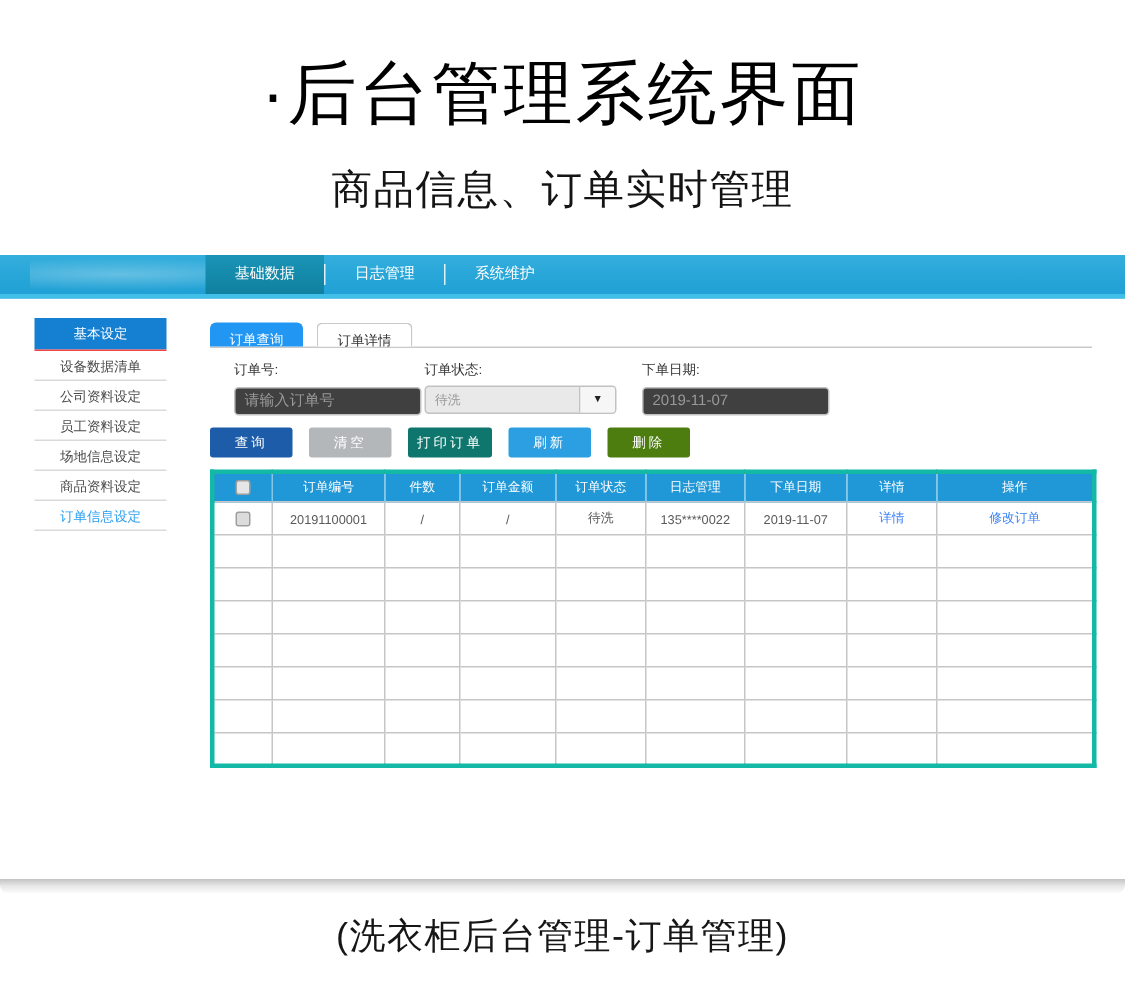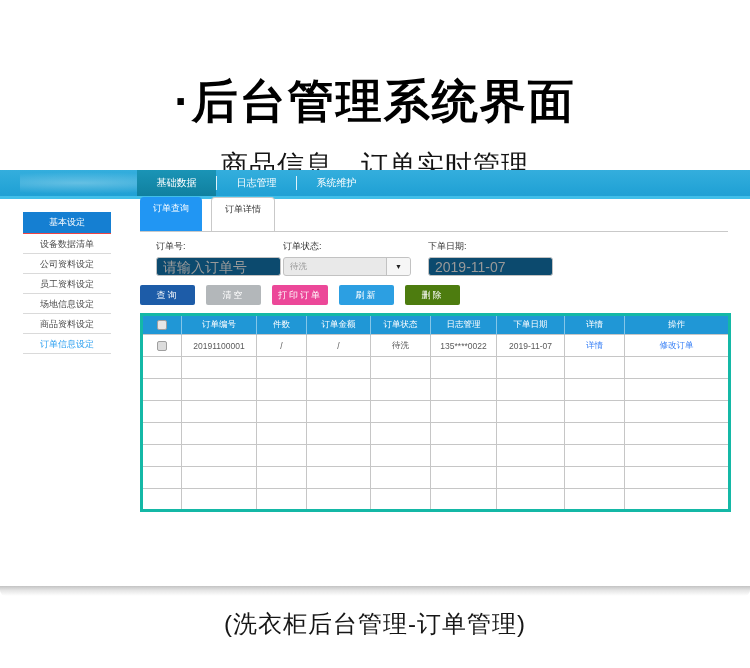--- a/index.html
+++ b/index.html
@@ -4,21 +4,21 @@
 <style>
   * { margin:0; padding:0; box-sizing:border-box; }
   html,body { background:#fff; }
   .page {
     position:relative; width:750px; height:668px; margin:0 auto;
     background:#fff; font-family:"Liberation Sans", sans-serif; overflow:hidden;
   }
 
   
   .hero { position:absolute; top:32px; left:0; width:100%; text-align:center; }
-  .hero h1 { font-size:46px; font-weight:700; color:#000; letter-spacing:2px;margin-top:39px; }
+  .hero h1 { font-size:46px; font-weight:400; color:#000; letter-spacing:2px; }
   .hero p { margin-top:14px; font-size:27px; font-weight:400; color:#141414; letter-spacing:1px; }
 
   
   .topnav {
     position:absolute; top:170px; left:0; width:750px; height:29px;
     background:linear-gradient(180deg,#34aedd 0%, #23a3d6 70%, #1f9fd4 100%);
     display:flex; align-items:stretch;
   }
   .topnav::before {
     content:""; position:absolute; left:20px; top:2px; width:200px; height:22px;
@@ -49,35 +49,35 @@
     color:#4a4a4a; border-bottom:1px solid #dadada; cursor:pointer;
     white-space:nowrap;
   }
   .sidebar-item.active { color:#2b9ff0; }
 
   
   .main { position:absolute; left:140px; top:208px; width:588px; }
 
   .tabbar { display:flex; align-items:flex-end; border-bottom:1px solid #c9c9c9; height:24px; }
   .tab {
-    height:34px; line-height:22px; padding:0 13px; font-size:9px;
+    height:16px; line-height:22px; padding:0 13px; font-size:9px;
     border-radius:4px 4px 0 0; cursor:pointer;
   }
   .tab.active { background:#2196f3; color:#fff; }
   .tab.inactive { background:#fff; color:#333; border:1px solid #c9c9c9; border-bottom:none; margin-left:9px; }
 
   .filters { position:relative; height:36px; margin-top:8px; }
   .field { position:absolute; top:0; }
   .field-order { left:16px; }
   .field-status { left:143px; }
   .field-date { left:288px; }
   .field label { display:block; font-size:9px; color:#333; margin-bottom:4px; }
   .txt-input {
-    width:125px; height:19px; background:#0c4a6e; border:1px solid #c2c2c2;
-    border-radius:3px; font-size:14px; color:#999; padding:0 6px;
+    width:125px; height:19px; background:#404040; border:1px solid #c2c2c2;
+    border-radius:3px; font-size:10px; color:#999; padding:0 6px;
     font-family:"Liberation Sans", sans-serif;
   }
   .txt-input::placeholder { color:#9a9a9a; }
   .select {
     width:128px; height:19px; background:#e9e9e9; border:1px solid #c2c2c2;
     border-radius:3px; display:flex; align-items:center; font-size:8.5px; color:#999;
     cursor:pointer; position:relative;
   }
   .select-value { flex:1; padding-left:6px; }
   .select-arrow {
@@ -183,21 +183,21 @@
       </div>
       <div class="field field-date">
         <label>下单日期:</label>
         <input class="txt-input" type="text" value="2019-11-07" style="">
       </div>
     </div>
 
     <div class="btn-row">
       <button class="btn" style="background-color: rgb(29, 92, 168);">查询</button>
       <button class="btn" style="background-color: rgb(179, 183, 186);">清空</button>
-      <button class="btn" style="background-color: #ec4899;">打印订单</button>
+      <button class="btn" style="background-color: #0f766e;">打印订单</button>
       <button class="btn" style="background-color: rgb(44, 159, 226);">刷新</button>
       <button class="btn" style="background-color: #4d7c0f;">删除</button>
     </div>
 
     <table class="orders">
       <colgroup>
         <col style="width:40px">
           <col style="width:75px">
           <col style="width:50px">
         <col style="width:64px">

